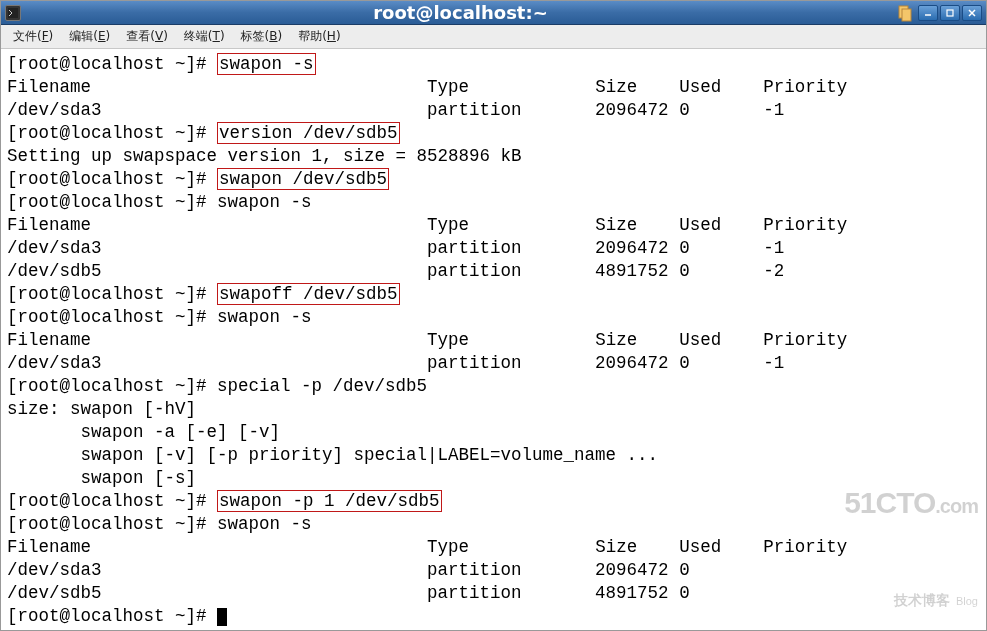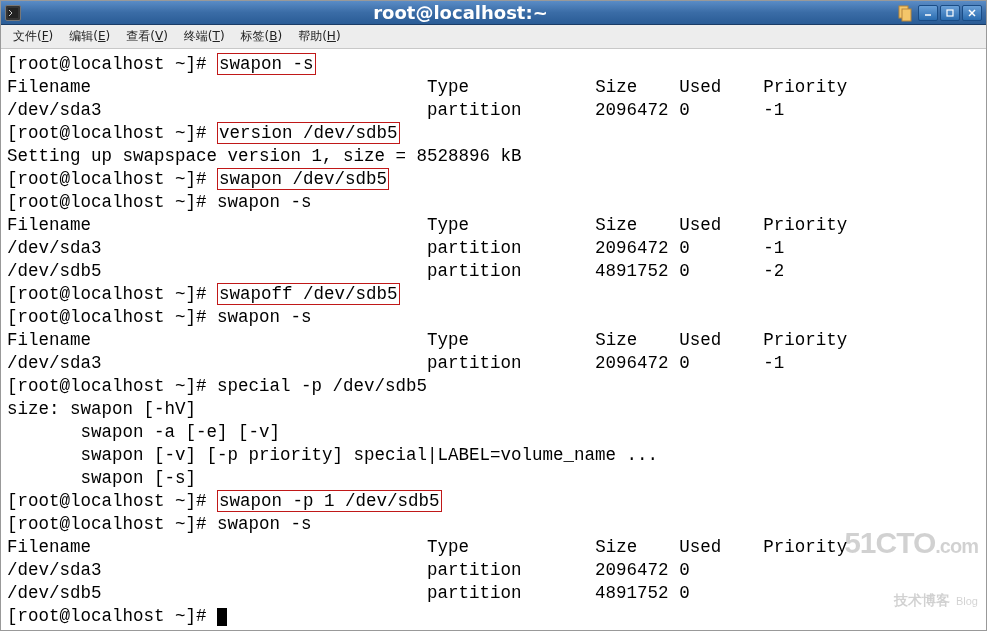--- a/index.html
+++ b/index.html
@@ -63,21 +63,21 @@
   }
 
   
   .watermark {
     position: absolute; right: 8px; bottom: 6px;
     font-family: Arial, sans-serif; color: rgba(0,0,0,0.18);
     text-align: right; line-height: 1; pointer-events: none;
   }
   .watermark .big { font-size: 30px; font-weight: 900; letter-spacing: -1px; margin-top: 32px; }
   .watermark .big .com { font-size: 20px; }
-  .watermark .sub { font-size: 14px; font-weight: bold; }
+  .watermark .sub { font-size: 14px; font-weight: bold; margin-top: 40px; }
   .watermark .blog { font-size: 11px; margin-left:6px; font-weight: normal; }
 </style>
 </head>
 <body>
 
 <div class="titlebar">
   <span class="app-icon">
     <svg viewBox="0 0 10 10">
         <rect x="0" y="0" width="10" height="10" fill="#222"></rect>
         <path d="M1 2 L4 5 L1 8" stroke="#ccc" stroke-width="1" fill="none"></path>

